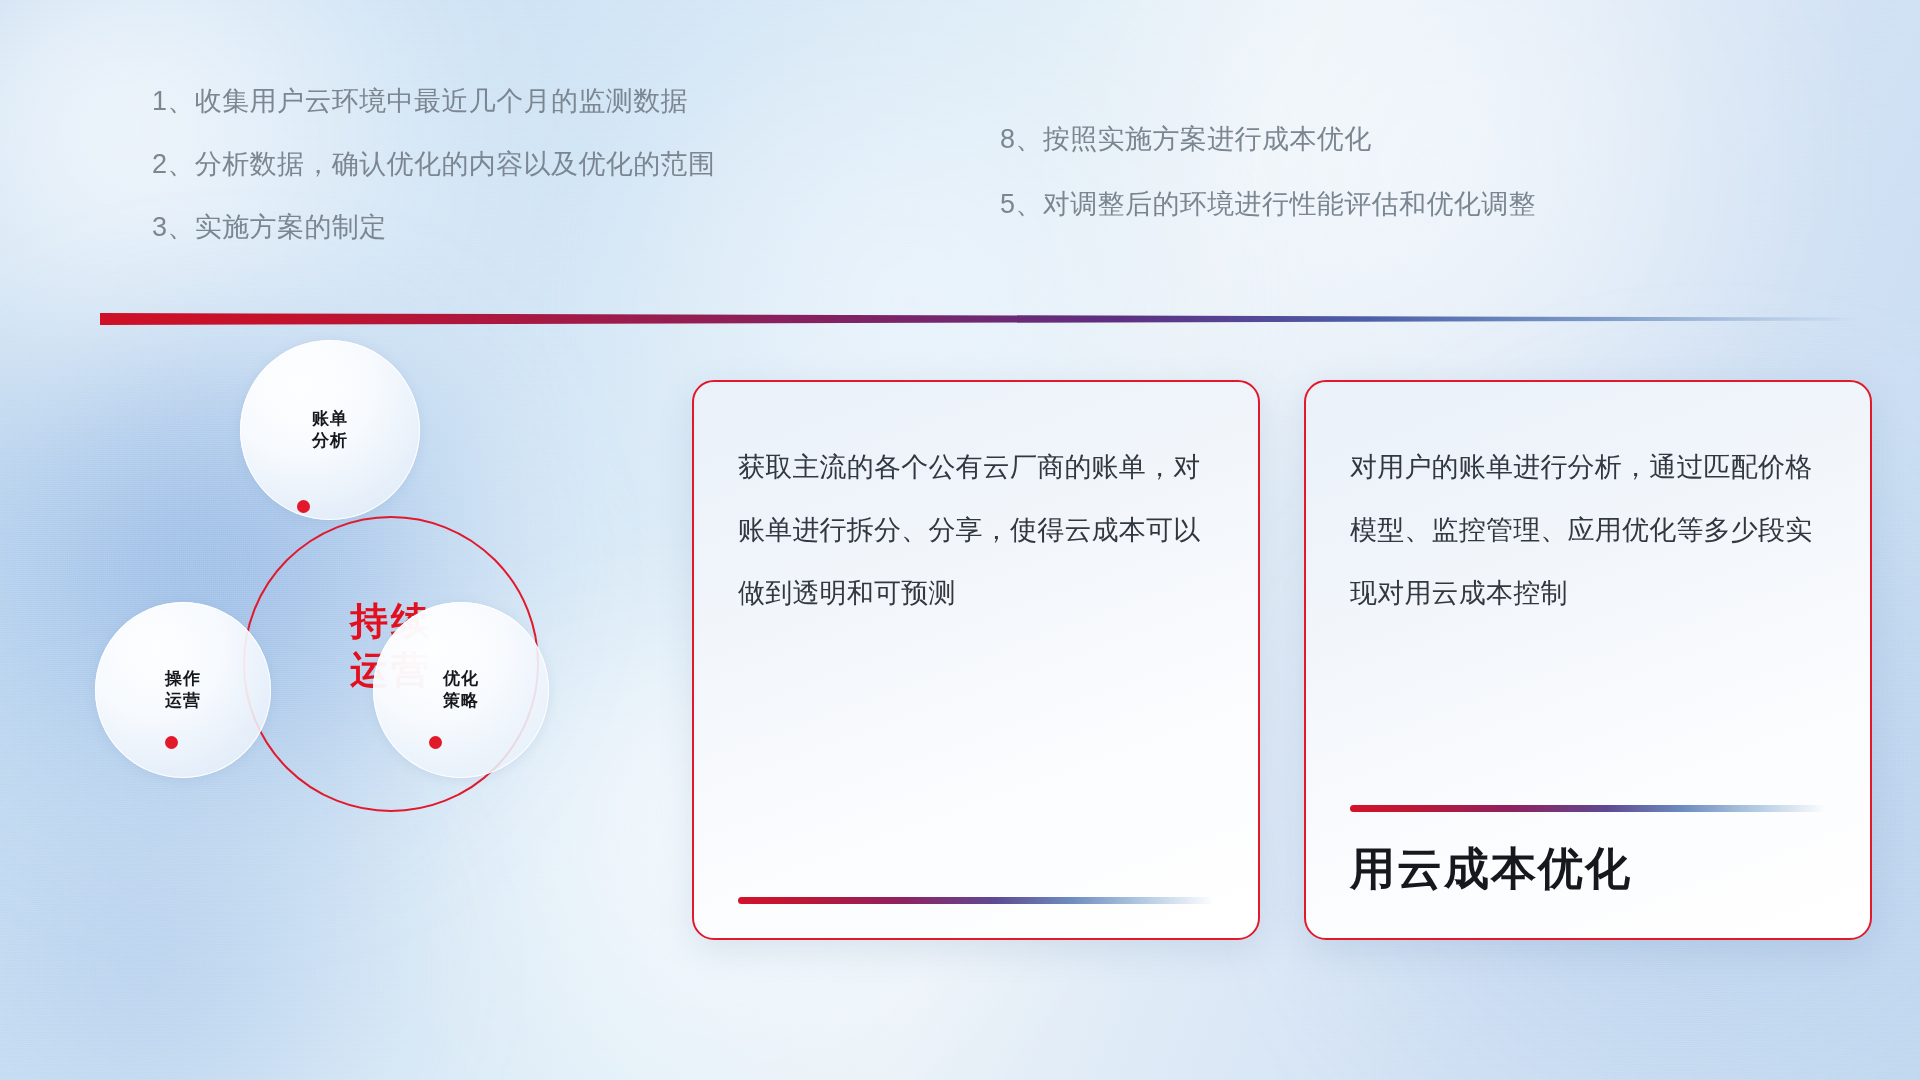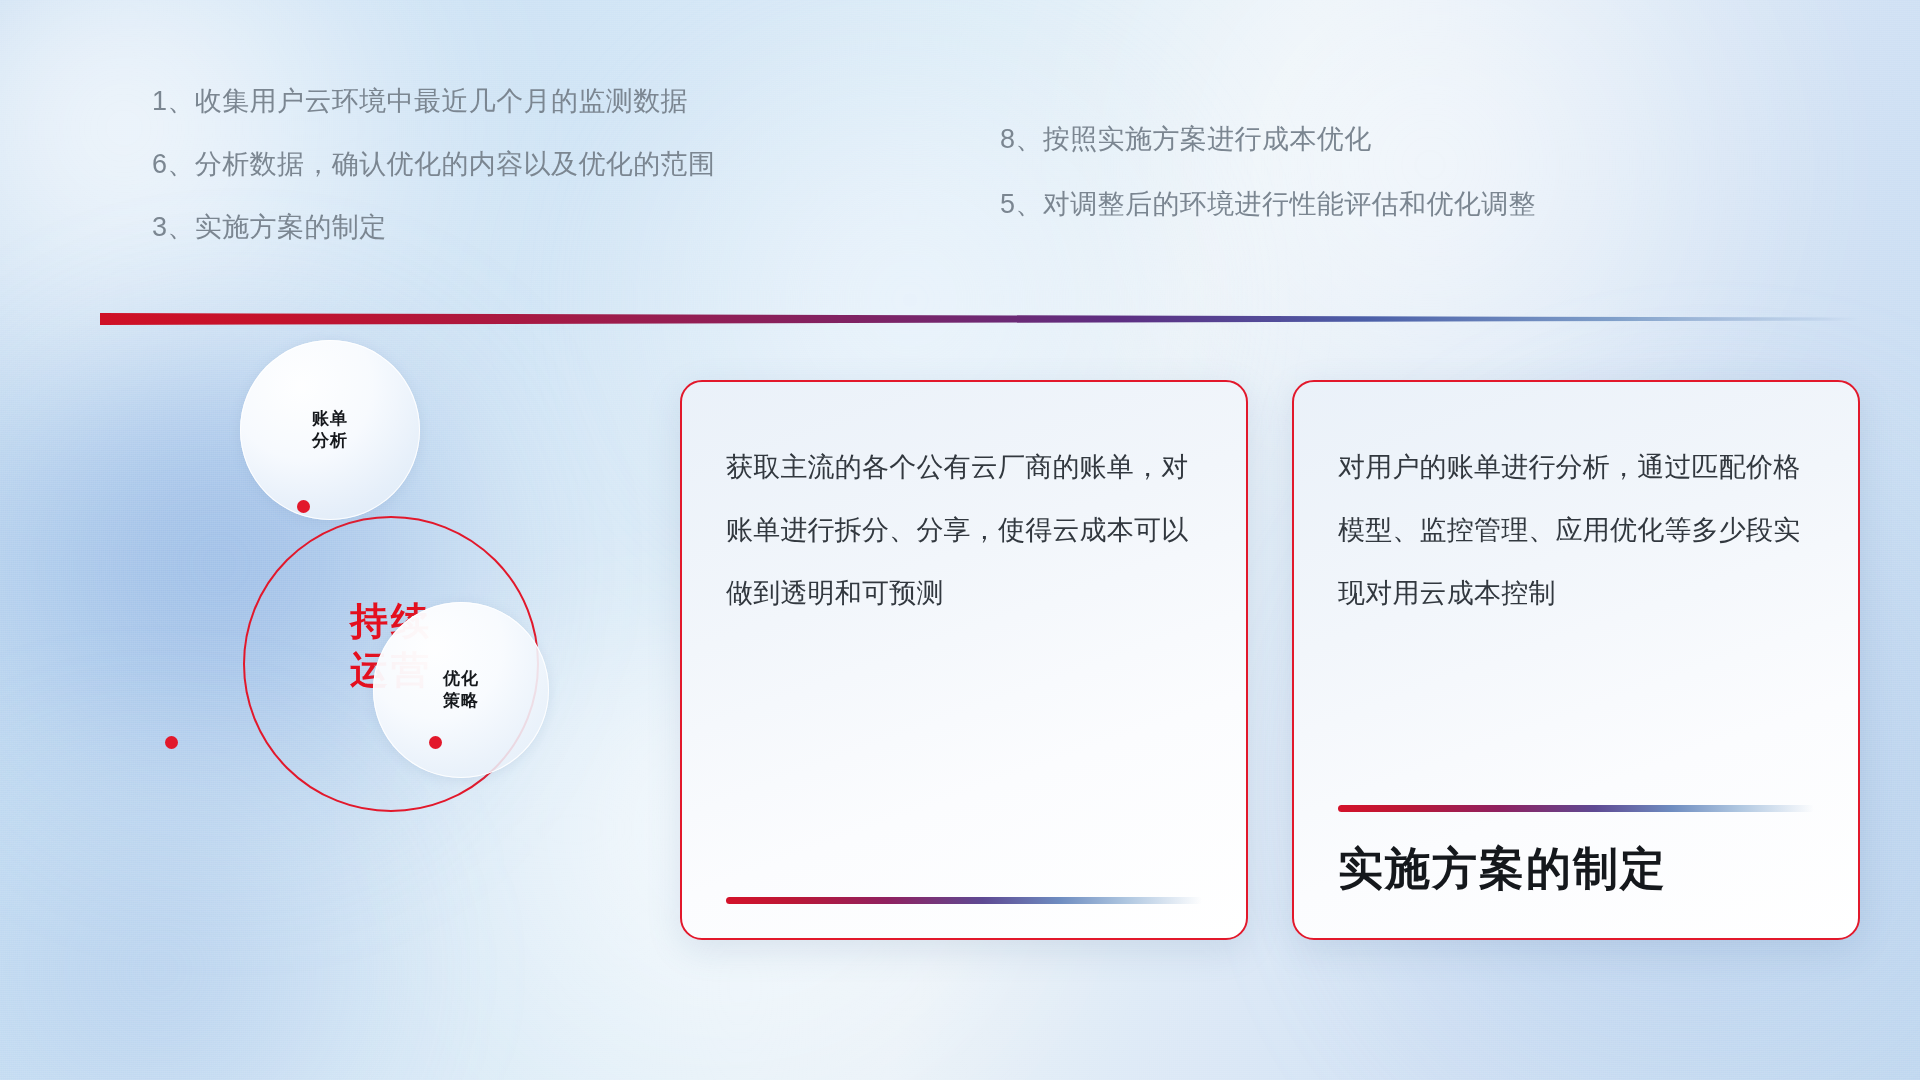--- a/index.html
+++ b/index.html
@@ -116,21 +116,21 @@
   }
 
   
   .card {
     position:absolute; top:380px; width:568px; height:560px;
     border:2px solid #e2182b;
     border-radius:22px;
     background:linear-gradient(160deg, #eaf1f9 0%, #f2f6fb 36%, #fbfcfe 68%, #ffffff 100%);
     box-shadow:0 10px 34px rgba(86,122,168,.16);
     padding:54px 44px 34px 44px;
-    display:flex; flex-direction:column;
+    display:flex; flex-direction:column;margin-left:12px;
   }
   .card-1 { left:680px; }
   .card-2 { left:1292px; }
   .card-body {
     font-size:27px;
     line-height:2.33;
     color:#32383f;
     letter-spacing:.2px;
     flex:0 0 auto;
   }
@@ -159,21 +159,21 @@
   <div class="bg-blob blob-d"></div>
   <div class="bg-blob blob-e"></div>
   <div class="bg-blob blob-f"></div>
   <div class="bg-blob blob-g"></div>
   <div class="bg-grain"></div>
 </div>
 
 <div id="steps">
   <div class="step-col col-left">
     <div class="step-line">1、收集用户云环境中最近几个月的监测数据</div>
-    <div class="step-line">6、分析数据，确认优化的内容以及优化的范围</div>
+    <div class="step-line">2、分析数据，确认优化的内容以及优化的范围</div>
     <div class="step-line">3、实施方案的制定</div>
   </div>
   <div class="step-col col-right">
     <div class="step-line">8、按照实施方案进行成本优化</div>
     <div class="step-line">5、对调整后的环境进行性能评估和优化调整</div>
   </div>
 </div>
 
 <div id="divider">
   <div class="bar"></div>
@@ -187,20 +187,26 @@
     <div>运营</div>
   </div>
 
   <div class="v-circle v-top">
     <div class="v-label">
       <div>账单</div>
       <div>分析</div>
     </div>
   </div>
 
+  <div class="v-circle v-bleft">
+    <div class="v-label">
+      <div>操作</div>
+      <div>运营</div>
+    </div>
+  </div>
 
   <div class="v-circle v-bright">
     <div class="v-label">
       <div>优化</div>
       <div>策略</div>
     </div>
   </div>
 
   <div class="v-dot dot-top"></div>
   <div class="v-dot dot-bleft"></div>
@@ -208,14 +214,14 @@
 </div>
 
 <div class="card card-1">
   <div class="card-body">获取主流的各个公有云厂商的账单，对账单进行拆分、分享，使得云成本可以做到透明和可预测</div>
   <div class="card-sep"></div>
 </div>
 
 <div class="card card-2">
   <div class="card-body">对用户的账单进行分析，通过匹配价格模型、监控管理、应用优化等多少段实现对用云成本控制</div>
   <div class="card-sep"></div>
-  <div class="card-title">实施方案的制定</div>
+  <div class="card-title">用云成本优化</div>
 </div>
 
 </body></html>

